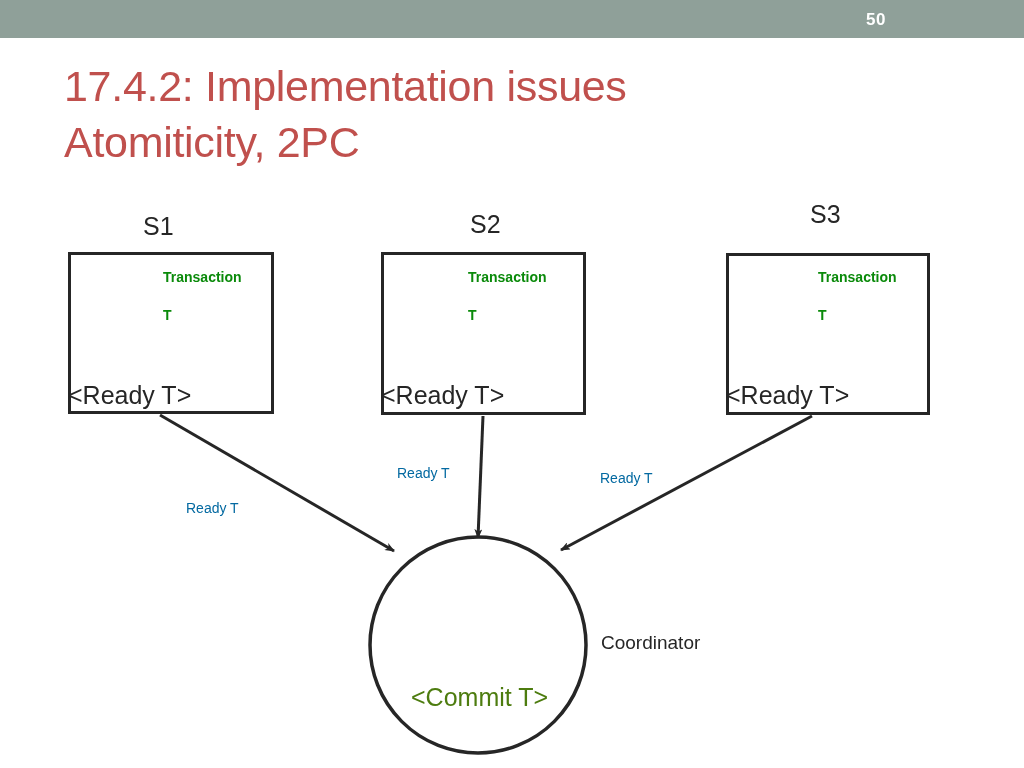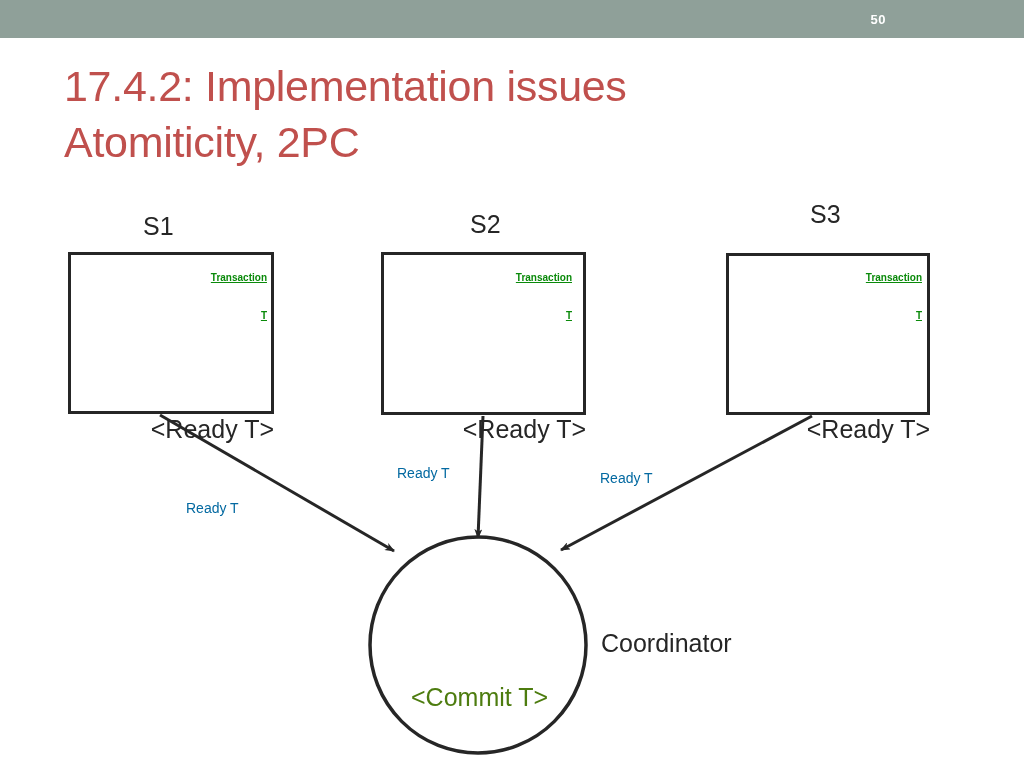--- a/index.html
+++ b/index.html
@@ -25,21 +25,21 @@
     height: 38px;
     background: #8fa099;
   }
   #slide-number {
     position: absolute;
     left: 0;
     top: 10px;
     width: 886px;
     text-align: right;
     color: #ffffff;
-    font-size: 13px;
+    font-size: 17px;
     font-weight: bold;
     letter-spacing: .5px;
     line-height: 20px;
   }
 
   
   #slide-title {
     position: absolute;
     left: 64px;
     top: 58px;
@@ -77,50 +77,48 @@
   .server-box {
     position: absolute;
     border: 3px solid #262626;
     box-sizing: border-box;
     background: transparent;
   }
 
   .txn-label {
     position: absolute;
     color: #0a8a0a;
-    font-size: 10px;
+    font-size: 14px;
     font-weight: bold;
     line-height: 19px;
-    text-align: right;
+    text-align: left;
     white-space: pre-line;
-    text-decoration: underline;
   }
 
   .ready-state {
     position: absolute;
     font-size: 25px;
     color: #262626;
     line-height: 28px;
-    text-align: right;
+    text-align: left;
     white-space: nowrap;
-    margin-top: 34px;
   }
 
   .edge-label {
     position: absolute;
     font-size: 14px;
     color: #0369a1;
     line-height: 22px;
     white-space: nowrap;
     text-align: center;
   }
 
   .node-label {
     position: absolute;
-    font-size: 25px;
+    font-size: 19px;
     color: #262626;
     line-height: 28px;
     white-space: nowrap;
   }
 
   .coord-state {
     position: absolute;
     font-size: 25px;
     color: #4d7c0f;
     line-height: 28px;

